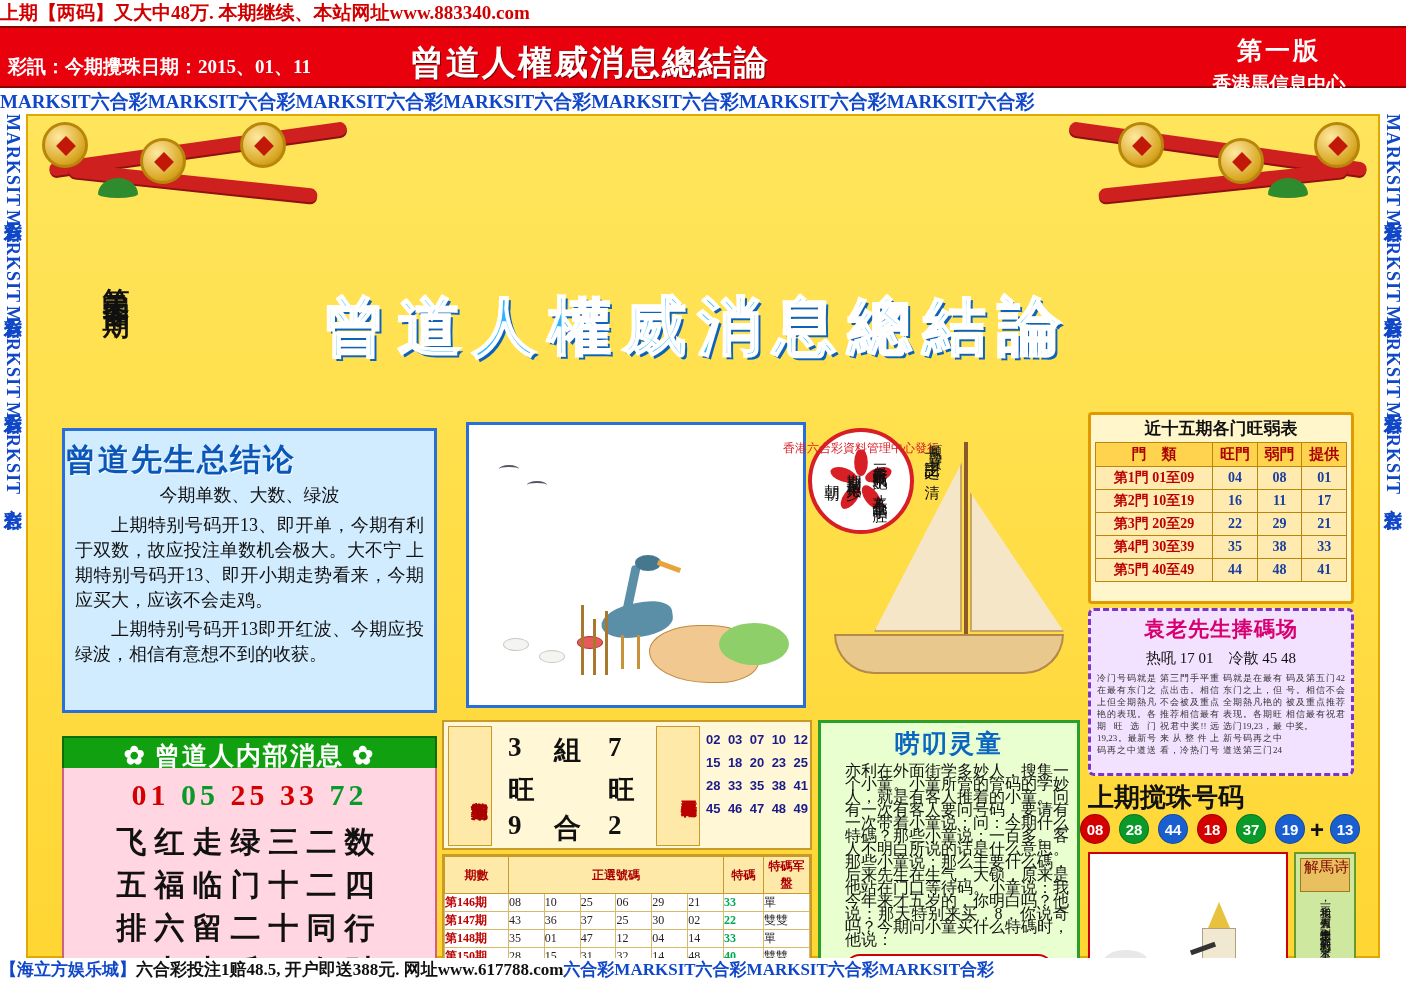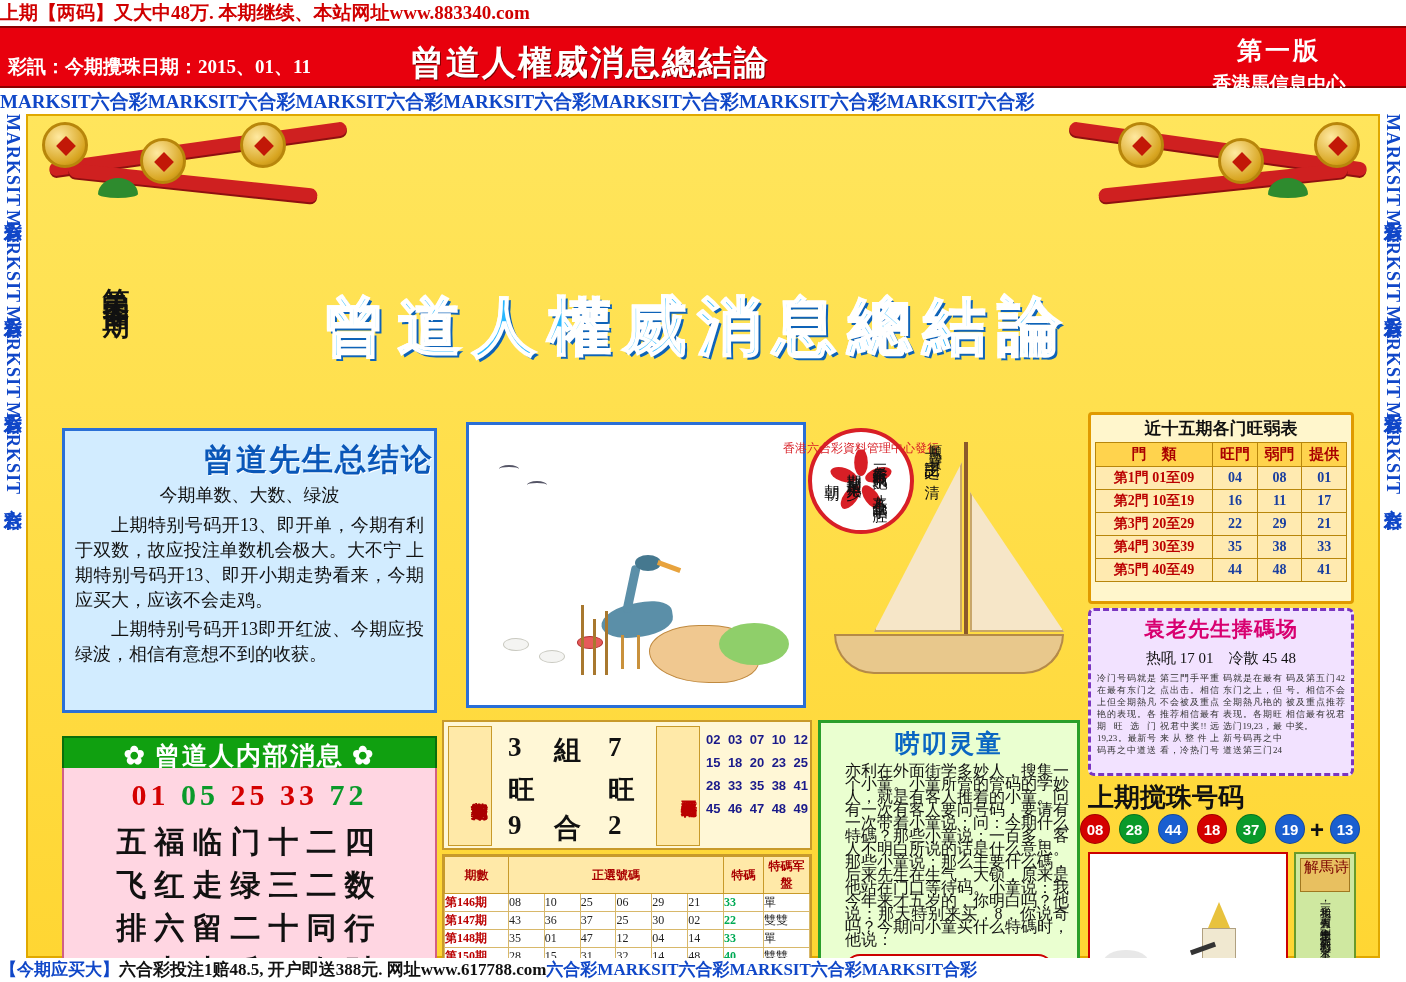--- a/index.html
+++ b/index.html
@@ -116,21 +116,21 @@
     text-align:center; font-family:"Liberation Serif", serif; white-space:nowrap;
   }
 
   
   .panel { position:absolute; }
   .blue-panel {
     left:34px; top:312px; width:375px; height:285px;
     background:#d2ecff; border:3px solid #2a6fd6;
   }
   .blue-panel h2 {
-    margin:8px 0 2px 0; text-align:right; font-size:31px; font-weight:bold;
+    margin:8px 0 2px 0; text-align:left; font-size:31px; font-weight:bold;
     color:#0a57b8; font-family:"Liberation Serif", serif; letter-spacing:2px;
     text-shadow:1px 1px 0 #fff;
   }
   .blue-panel .sub {
     text-align:center; font-size:18px; color:#111; font-family:"Liberation Serif", serif;
     margin-bottom:6px;
   }
   .blue-panel p {
     margin:4px 10px; font-size:18px; line-height:25px; color:#111;
     font-family:"Liberation Serif", serif; text-align:justify; text-indent:2em;
@@ -509,22 +509,22 @@
     </div>
     <div class="pink-panel">
       <div class="pink-nums">
         <span style="color: rgb(212, 0, 0);">01</span>
         <span class="g" style="color: rgb(10, 154, 42);">05</span>
         <span style="color: rgb(212, 0, 0);">25</span>
         <span style="color: rgb(212, 0, 0);">33</span>
         <span class="g" style="color: rgb(10, 154, 42);">72</span>
       </div>
       <div class="pink-lines">
+        <div>飞红走绿三二数</div>
         <div>五福临门十二四</div>
-        <div>飞红走绿三二数</div>
         <div>排六留二十同行</div>
         <div>三七来后一有财</div>
       </div>
     </div>
 
     <div class="lucky">
       <div class="col-left">今期幸運吉數</div>
       <div class="grid3">
         <span style="left:10px; top:0;">3</span>
         <span style="left:56px; top:0;">組</span>
@@ -648,15 +648,15 @@
       <div class="figure" style="left:146px; top:110px; width:30px; height:34px; background:#d04040; border-radius:6px;"></div>
       <div class="figure" style="left:100px; top:92px; width:26px; height:5px; background:#333; transform:rotate(-20deg);"></div>
     </div>
     <div class="cart-side">
       <div class="tag">解馬诗</div>
       <div class="vt">我相一平，有一個人可，連想到十上中，平彩的就到19不算了。</div>
     </div>
   </div>
 
   <div class="bottomline">
-    <span class="blue">【今期应买大】</span><span>六合彩投注1赔48.5, 开户即送388元. 网址www.617788.com</span><span class="tail">六合彩MARKSIT六合彩MARKSIT六合彩MARKSIT合彩</span>
+    <span class="blue">【海立方娱乐城】</span><span>六合彩投注1赔48.5, 开户即送388元. 网址www.617788.com</span><span class="tail">六合彩MARKSIT六合彩MARKSIT六合彩MARKSIT合彩</span>
   </div>
 </div>
 
 </body></html>

